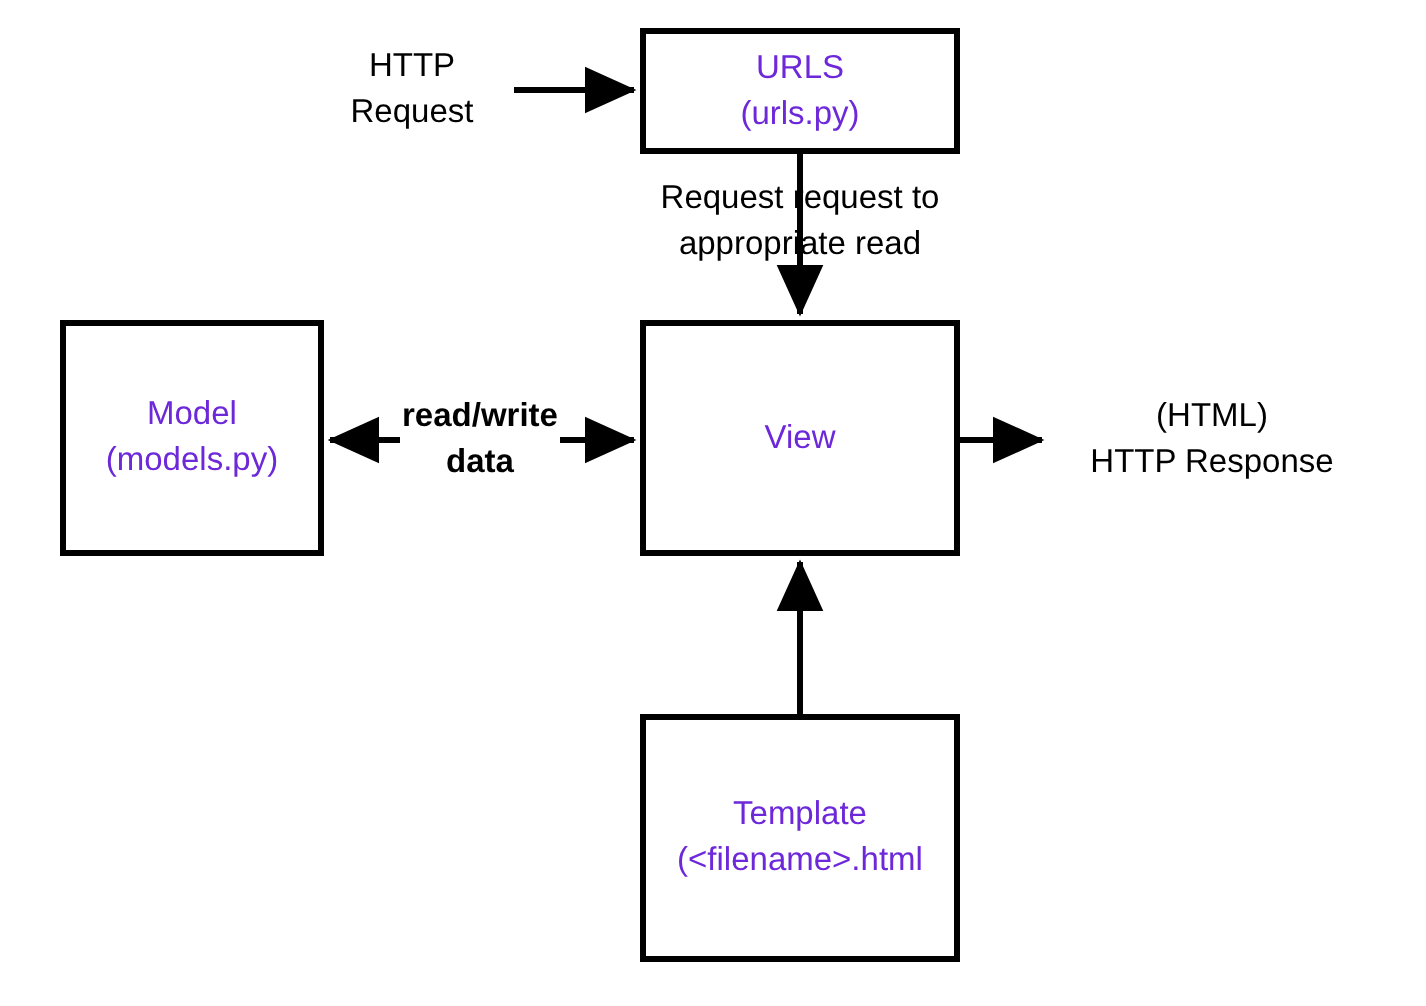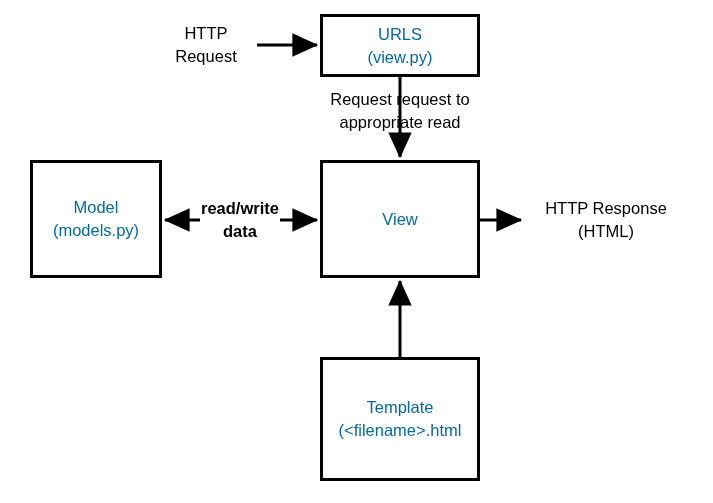--- a/index.html
+++ b/index.html
@@ -24,21 +24,21 @@
     box-sizing: border-box;
     border: 3px solid #000000;
     background: #ffffff;
     display: flex;
     flex-direction: column;
     align-items: center;
     justify-content: center;
     text-align: center;
     font-size: 16.5px;
     line-height: 1.38;
-    color: #0369a1;
+    color: #6d28d9;
     white-space: nowrap;
   }
   .node .line2 {
     display: block;
   }
   .node.overflow {
     overflow: visible;
   }
   .edge-label {
     position: absolute;
@@ -85,21 +85,21 @@
 
     <line x1="280" y1="220" x2="317" y2="220" stroke="#000000" stroke-width="3" marker-end="url(#ah-r)"></line>
 
     <line x1="480" y1="220" x2="521" y2="220" stroke="#000000" stroke-width="3" marker-end="url(#ah-r)"></line>
 
     <line x1="400" y1="357" x2="400" y2="281" stroke="#000000" stroke-width="3" marker-end="url(#ah-u)"></line>
   </svg>
 
   <div class="node" style="left:320px; top:14px; width:160px; height:63px;">
     <span>URLS</span>
-    <span class="line2">(view.py)</span>
+    <span class="line2">(urls.py)</span>
   </div>
 
   <div class="node" style="left:320px; top:160px; width:160px; height:118px;">
     <span>View</span>
   </div>
 
   <div class="node overflow" style="left:320px; top:357px; width:160px; height:124px;">
     <span>Template</span>
     <span class="line2">(&lt;filename&gt;.html</span>
   </div>
@@ -118,17 +118,17 @@
     <div>Request request to</div>
     <div>appropriate read</div>
   </div>
 
   <div class="edge-label" style="left:192px; top:197px; width:96px;font-weight:bold;">
     <div>read/write</div>
     <div>data</div>
   </div>
 
   <div class="edge-label" style="left:531px; top:197px; width:150px;">
+    <div>(HTML)</div>
     <div>HTTP Response</div>
-    <div>(HTML)</div>
   </div>
 
 </div>
 
 </body></html>

